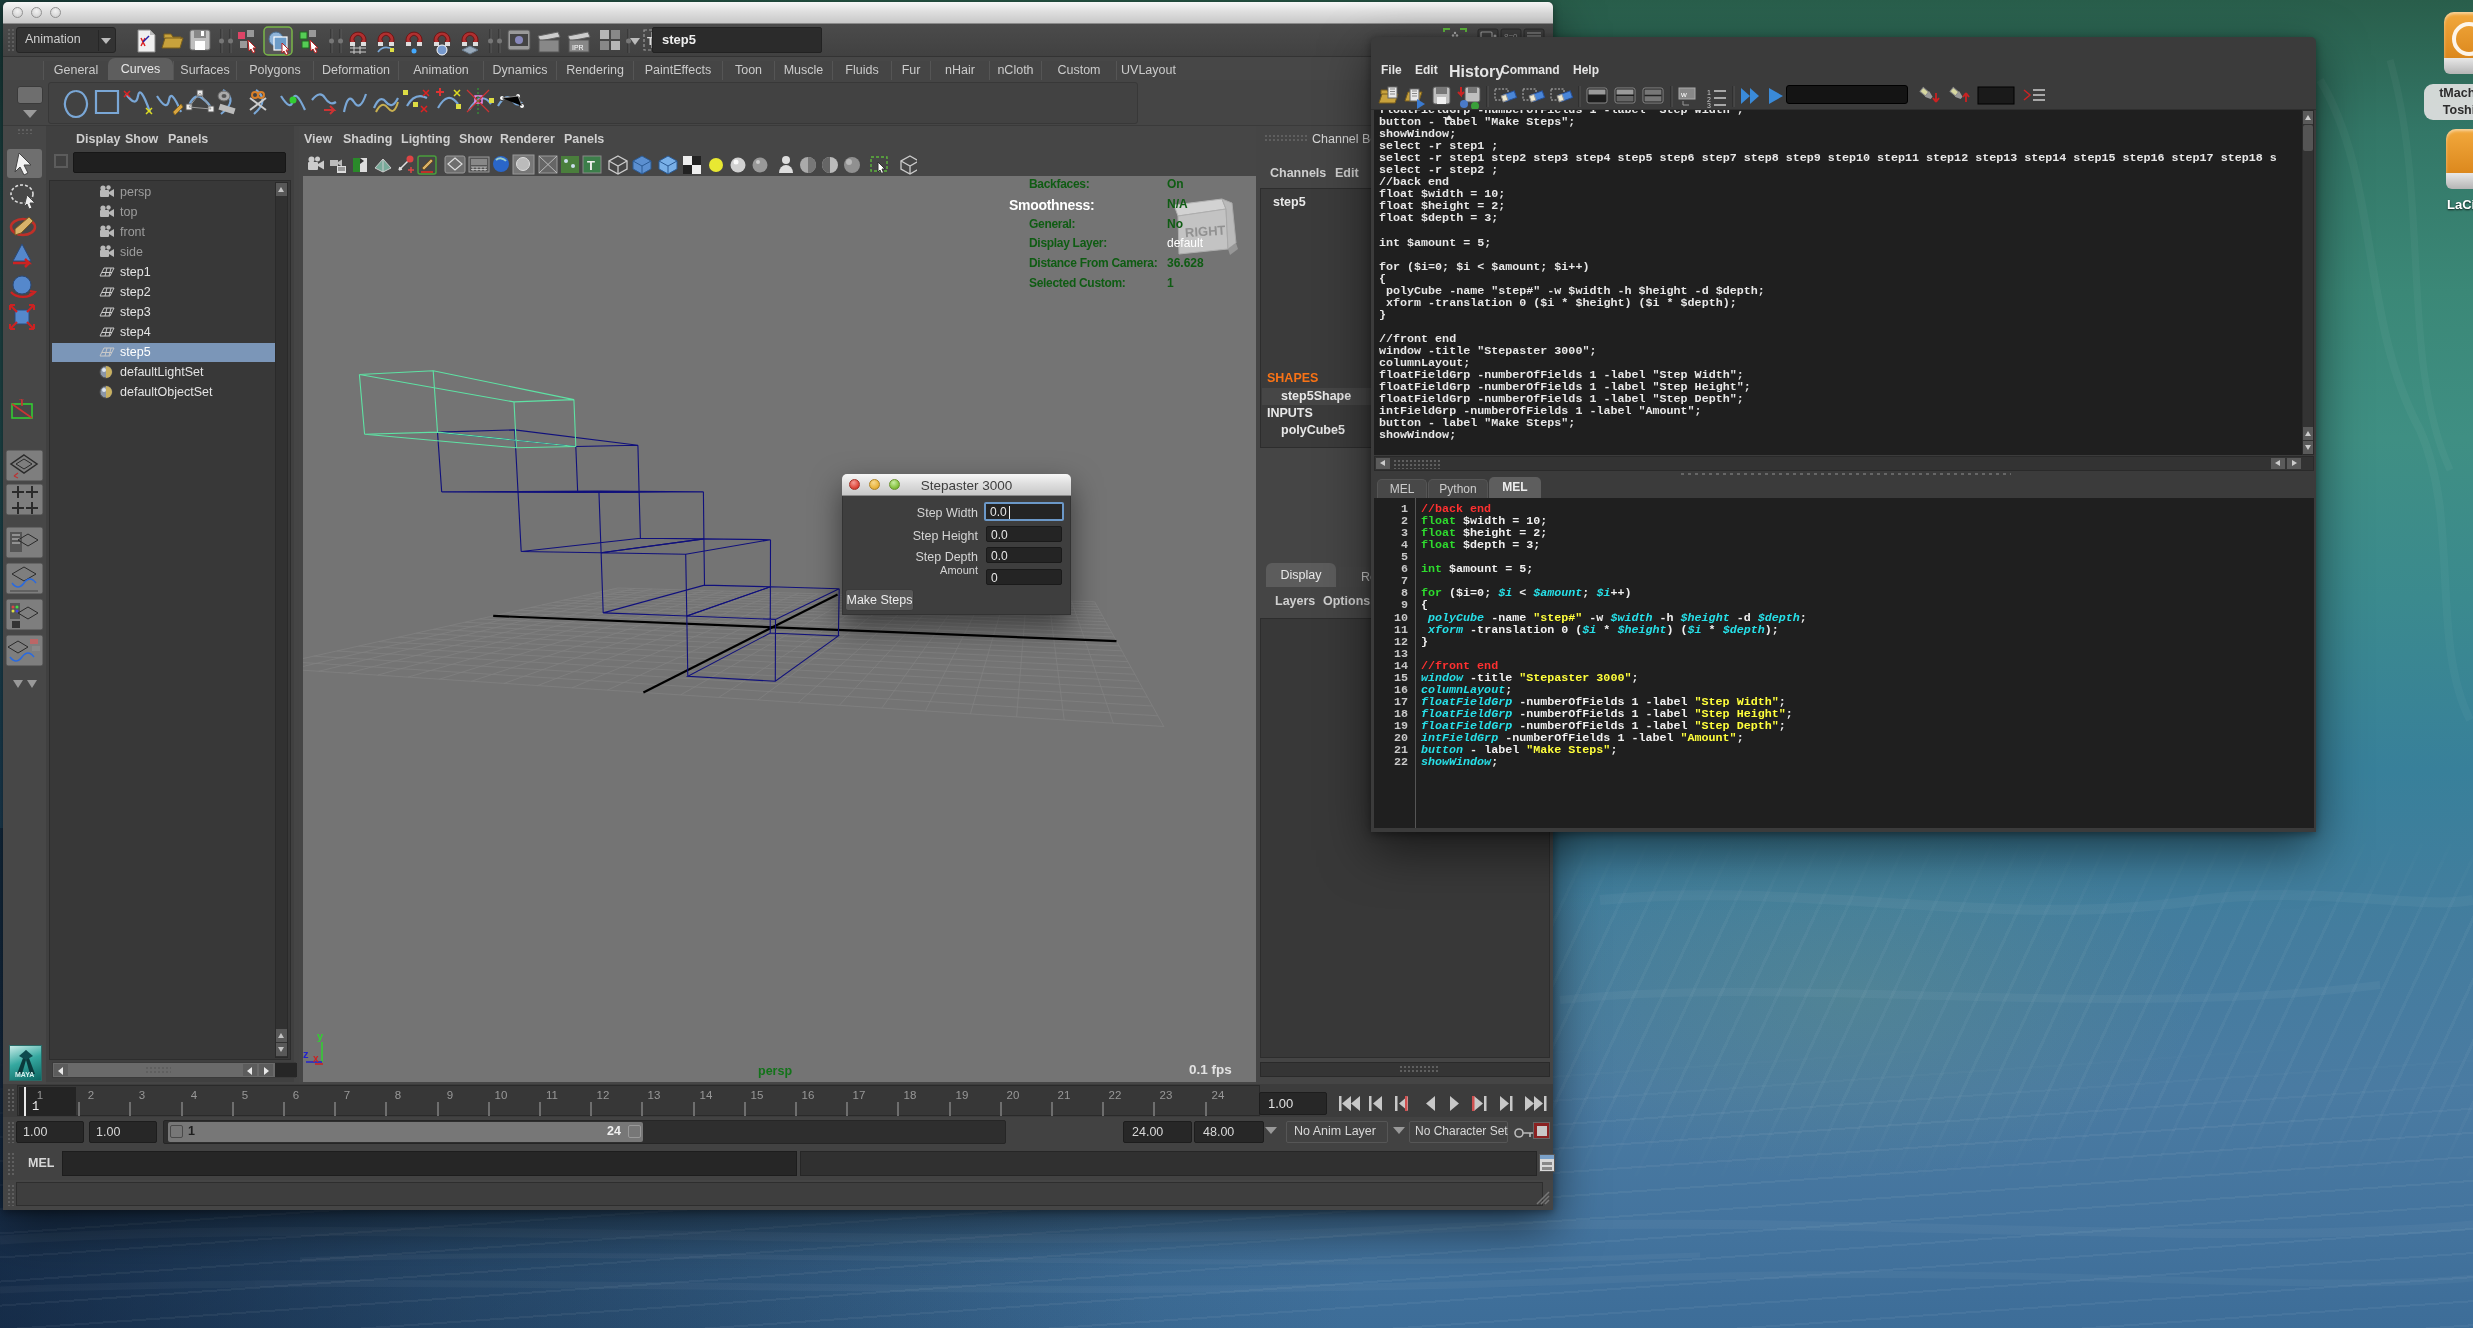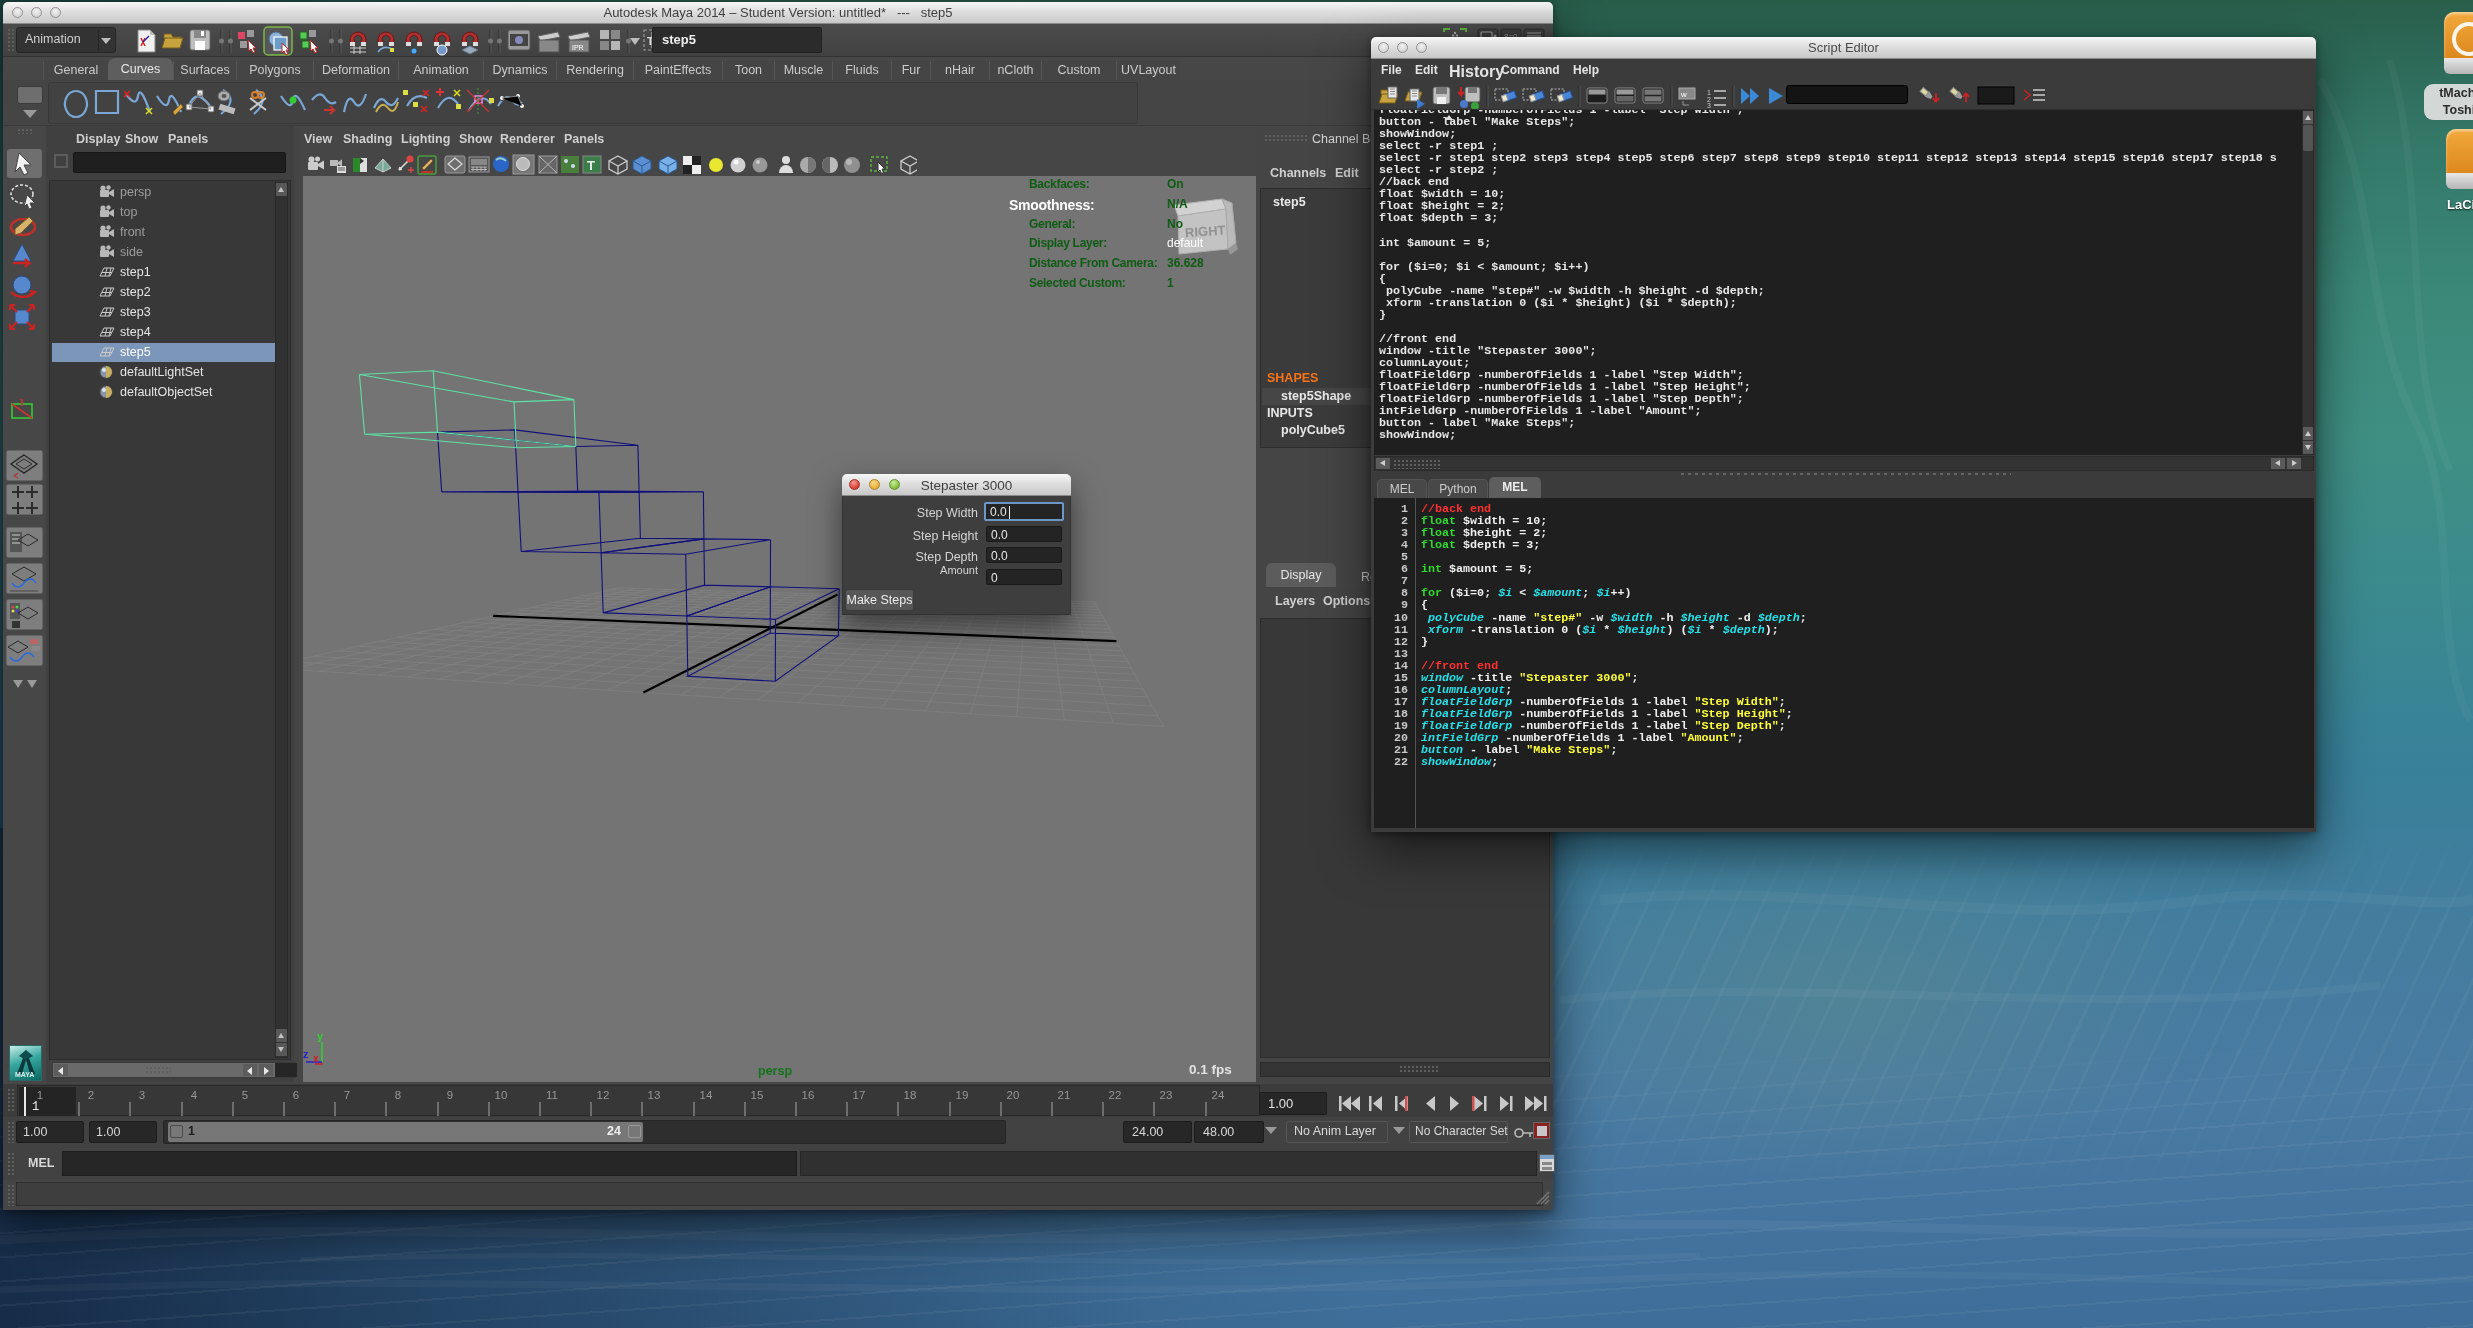--- a/index.html
+++ b/index.html
@@ -56,21 +56,20 @@
 <div class="abs" style="left:2446px;top:129px;width:62px;height:60px;border-radius:10px;
  background:linear-gradient(#f2a93d,#dd8a1f 70%,#c77714);box-shadow:inset 0 2px 3px rgba(255,255,255,.5);"></div>
 <div class="abs" style="left:2446px;top:173px;width:62px;height:16px;background:linear-gradient(#e8e8e8,#b5b5b5);border-radius:0 0 6px 6px;"></div>
 <div class="abs" style="left:2447px;top:197px;font-size:13px;font-weight:bold;color:#fff;text-shadow:0 1px 2px rgba(0,0,0,.8)">LaCie_</div>
 
 <div id="maya" class="win" style="left:3px;top:2px;width:1550px;height:1208px;background:#454545;border-radius:5px 5px 0 0;">
 <div class="tbar">
       <div class="tl ring" style="left:9px"></div>
       <div class="tl ring" style="left:28px"></div>
       <div class="tl ring" style="left:47px"></div>
-      <div class="ttext">Autodesk Maya 2014 – Student Version: untitled*&nbsp;&nbsp; ---&nbsp;&nbsp; step5</div>
     </div>
 <div class="abs" style="left:0;top:22px;width:100%;height:33px;background:linear-gradient(#4b4b4b,#414141);border-bottom:1px solid #333">
 <div class="abs dots" style="left:4px;top:4px;width:7px;height:25px;"></div>
 <div class="abs" style="left:13px;top:3px;width:100px;height:26px;background:#333;border:1px solid #262626;border-radius:3px;">
         <span class="mtxt" style="position:absolute;left:8px;top:4px">Animation</span>
         <div class="abs" style="right:4px;top:10px;width:0;height:0;border-left:5px solid transparent;border-right:5px solid transparent;border-top:6px solid #bbb"></div>
         <div class="abs" style="right:16px;top:2px;width:1px;height:21px;background:#262626"></div>
       </div>
 <svg class="abs" style="left:125px;top:2px" width="1430" height="30">
         <g transform="translate(8,4)">
@@ -933,26 +932,20 @@
         </div>
 <span class="abs" style="right:92px;top:68px;font-size:11px;color:#d4d4d4">Amount</span>
 <div class="abs" style="left:143px;top:73px;width:76px;height:16px;background:#242424;border:1px solid #1a1a1a;border-radius:2px">
           <span style="position:absolute;left:4px;top:1px;font-size:12px;color:#e8e8e8">0</span>
         </div>
 <div class="abs" style="left:2px;top:93px;width:69px;height:22px;background:#575757;border:1px solid #3a3a3a;border-radius:3px;text-align:center;line-height:21px;font-size:12.5px;color:#ececec">Make Steps</div>
 </div>
     </div>
 </div>
 <div id="se" class="win" style="left:1371px;top:37px;width:945px;height:795px;background:#3b3b3b;border-radius:5px 5px 0 0;">
-<div class="tbar">
-      <div class="tl ring" style="left:7px"></div>
-      <div class="tl ring" style="left:26px"></div>
-      <div class="tl ring" style="left:45px"></div>
-      <div class="ttext" style="color:#4a4a4a">Script Editor</div>
-    </div>
 <div class="abs" style="left:0;top:22px;width:100%;height:23px;background:#3b3b3b">
 <span class="abs" style="left:10px;top:4px;font-size:12px;font-weight:bold;color:#e4e4e4">File</span>
 <span class="abs" style="left:44px;top:4px;font-size:12px;font-weight:bold;color:#e4e4e4">Edit</span>
 <span class="abs" style="left:78px;top:4px;font-size:16px;font-weight:bold;color:#e4e4e4">History</span>
 <span class="abs" style="left:130px;top:4px;font-size:12px;font-weight:bold;color:#e4e4e4">Command</span>
 <span class="abs" style="left:202px;top:4px;font-size:12px;font-weight:bold;color:#e4e4e4">Help</span>
 </div>
 <div class="abs" style="left:0;top:45px;width:100%;height:28px;background:#3b3b3b;border-bottom:1px solid #2f2f2f">
 <svg class="abs" style="left:6px;top:2px" width="420" height="25">
         <g transform="translate(2,3)">

